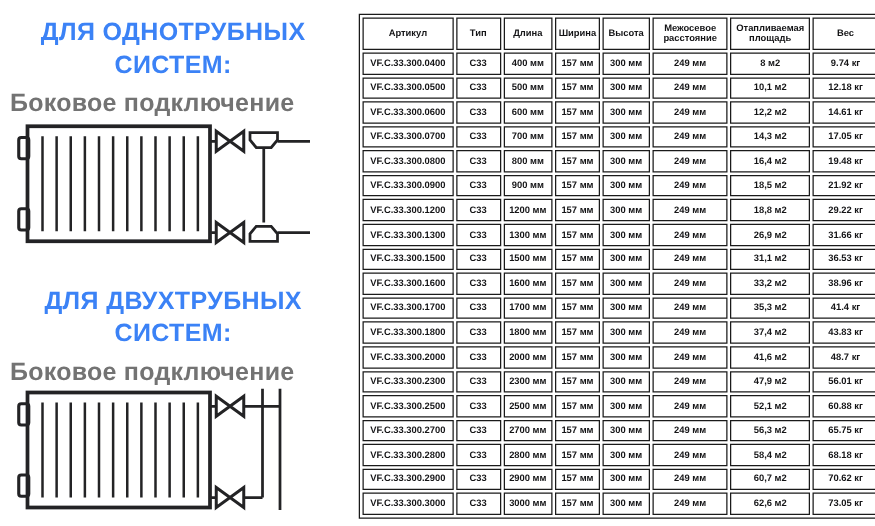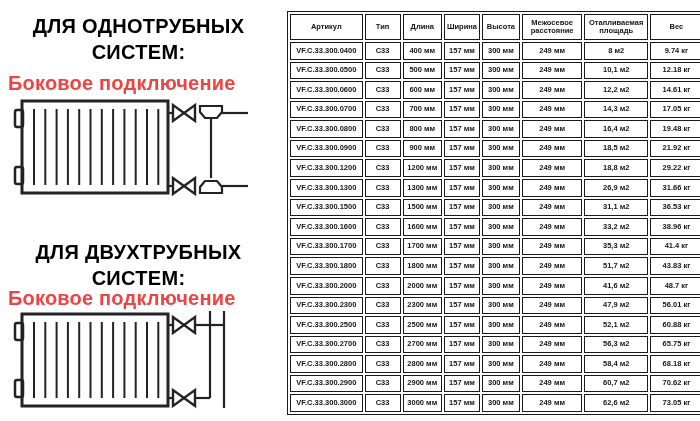--- a/index.html
+++ b/index.html
@@ -11,27 +11,27 @@
     background: #ffffff;
     overflow: hidden;
     font-family: "Liberation Sans", "DejaVu Sans", sans-serif;
     color: #1d1d1f;
   }
   
   .left-panel { position: absolute; left: 0; top: 0; width: 277px; height: 421px; }
   .section-title {
     position: absolute; left: 0; width: 277px;
     text-align: center; font-weight: 800; font-size: 20px;
-    line-height: 26px; letter-spacing: 0.3px; color: #000000;
+    line-height: 26px; letter-spacing: 0.3px; color: #3b82f6;
   }
   .section-title.sec1 { top: 13px; }
-  .section-title.sec2 { top: 239px; }
+  .section-title.sec2 { top: 228px; }
   .section-subtitle {
     position: absolute; left: 8px;
-    font-weight: 800; font-size: 20px; letter-spacing: 0.2px; color: #ef4444;
+    font-weight: 800; font-size: 20px; letter-spacing: 0.2px; color: #737373;
     white-space: nowrap;
   }
   .section-subtitle.sec1 { top: 72px; }
   .section-subtitle.sec2 { top: 287px; }
   .diagram { position: absolute; left: 6px; }
   .diagram.d1 { top: 98px; }
   .diagram.d2 { top: 308px; }
   .diagram svg { display: block; }
   .diagram path, .diagram rect, .diagram line, .diagram polygon {
     stroke: #232325; fill: none;
@@ -300,21 +300,21 @@
             <td>35,3 м2</td>
             <td>41.4 кг</td>
           </tr>
           <tr>
             <td>VF.C.33.300.1800</td>
             <td>C33</td>
             <td>1800 мм</td>
             <td>157 мм</td>
             <td>300 мм</td>
             <td>249 мм</td>
-            <td>51,7 м2</td>
+            <td>37,4 м2</td>
             <td>43.83 кг</td>
           </tr>
           <tr>
             <td>VF.C.33.300.2000</td>
             <td>C33</td>
             <td>2000 мм</td>
             <td>157 мм</td>
             <td>300 мм</td>
             <td>249 мм</td>
             <td>41,6 м2</td>

